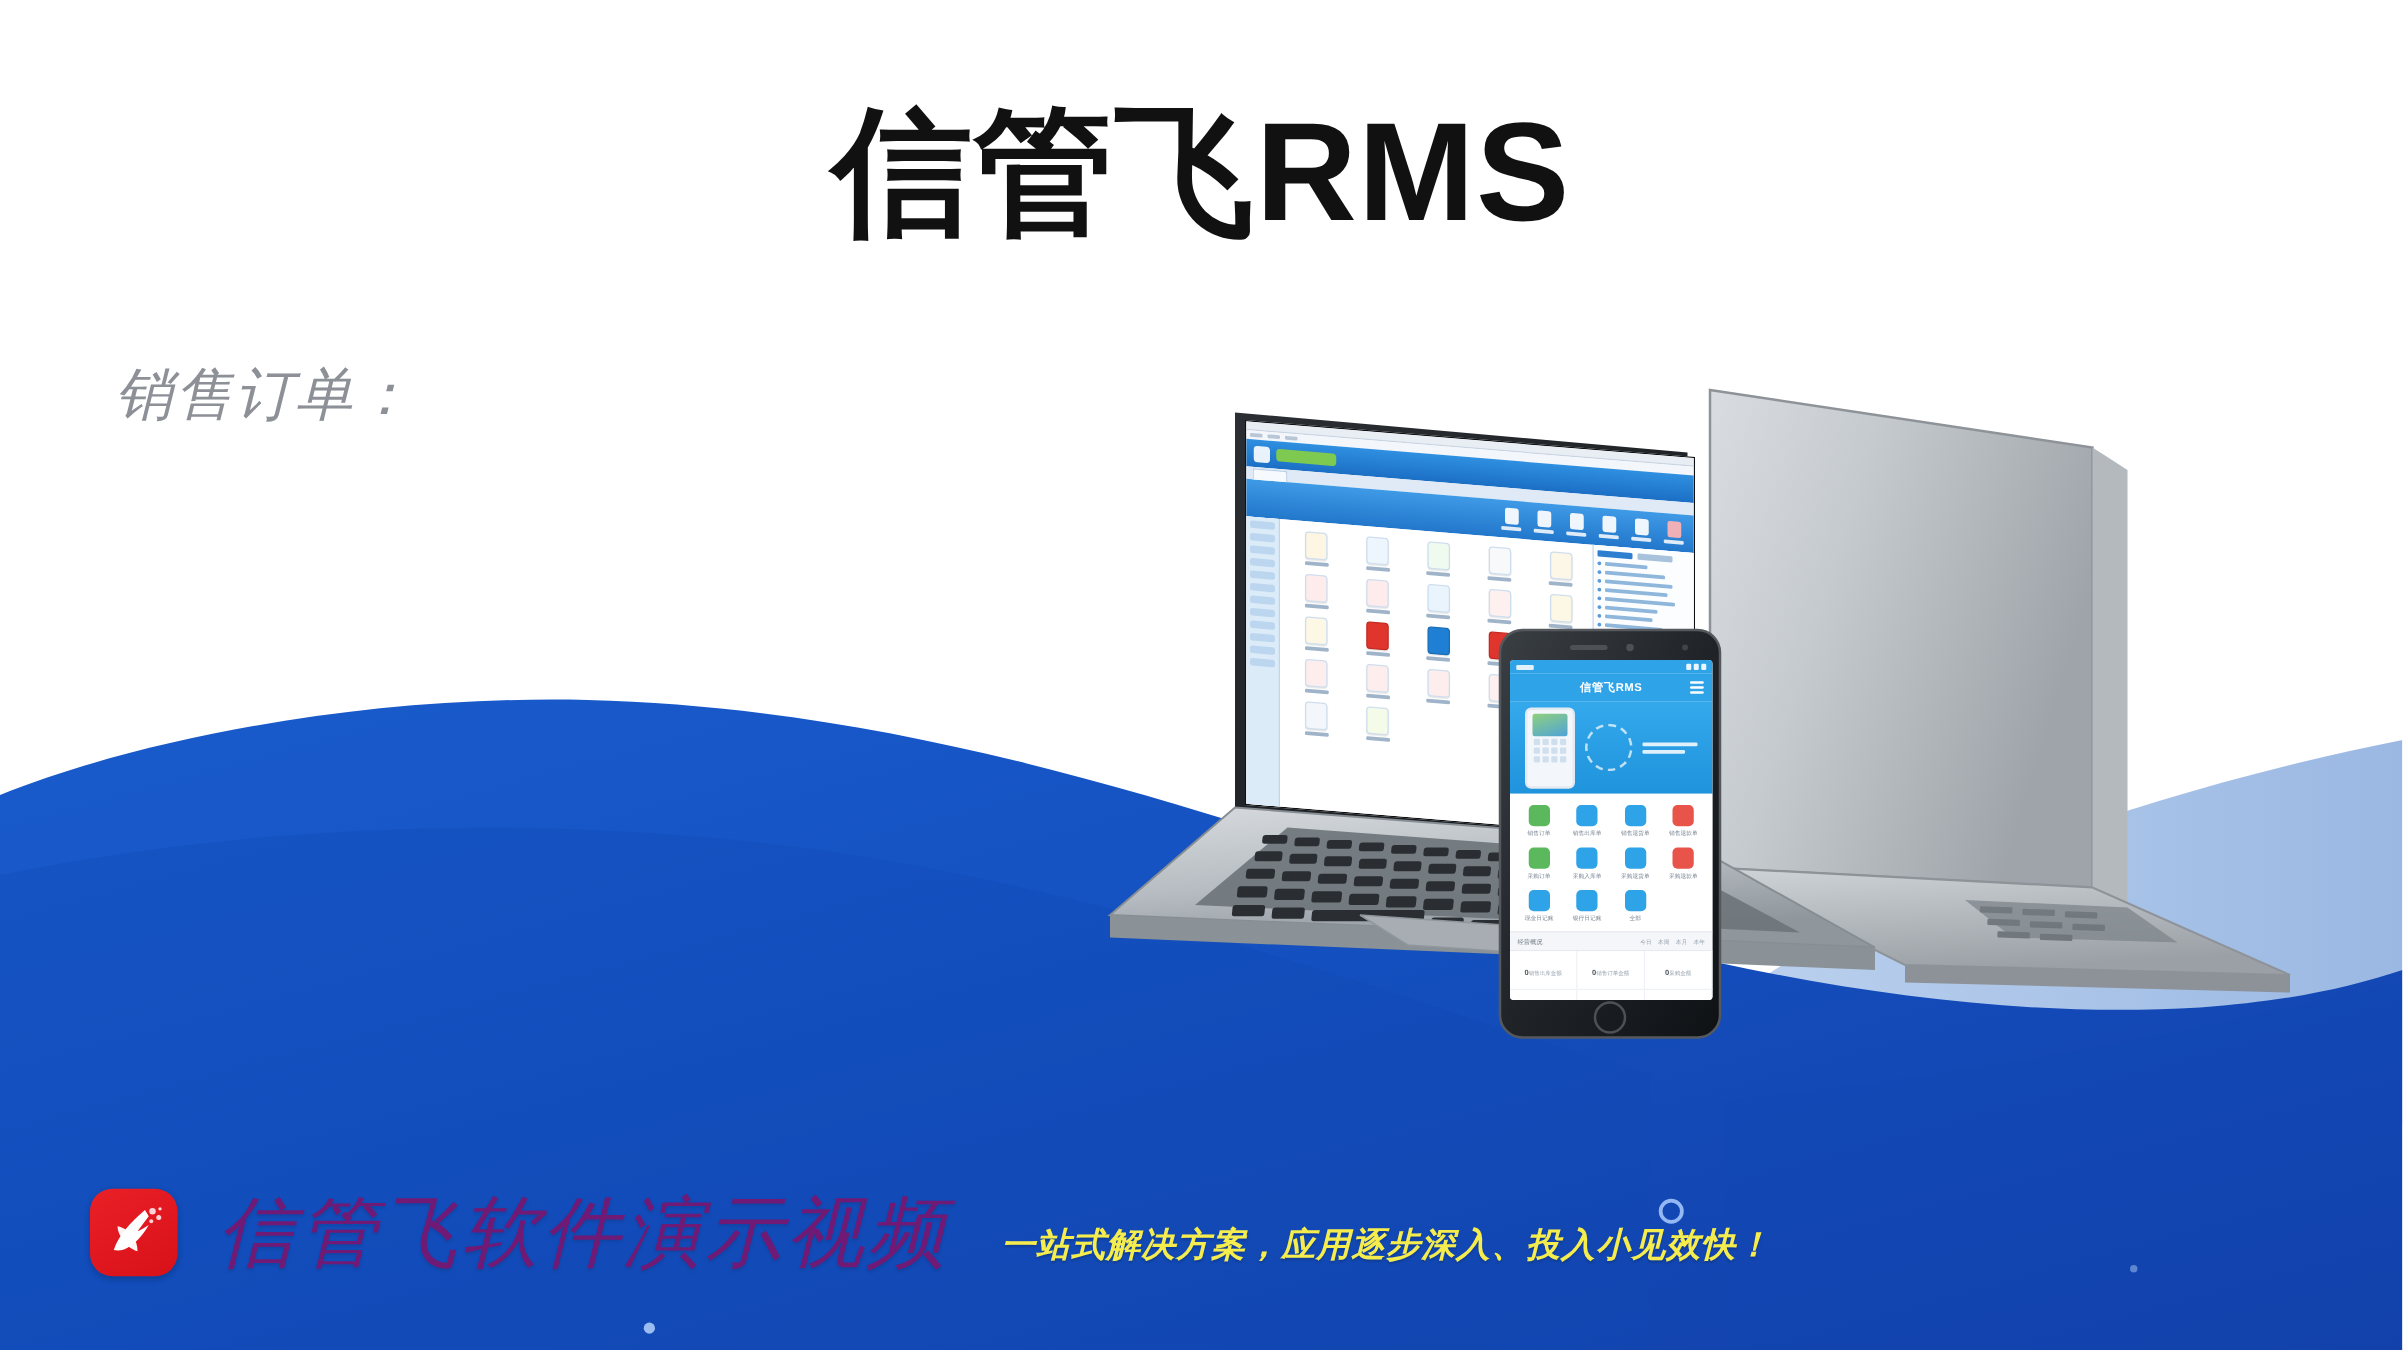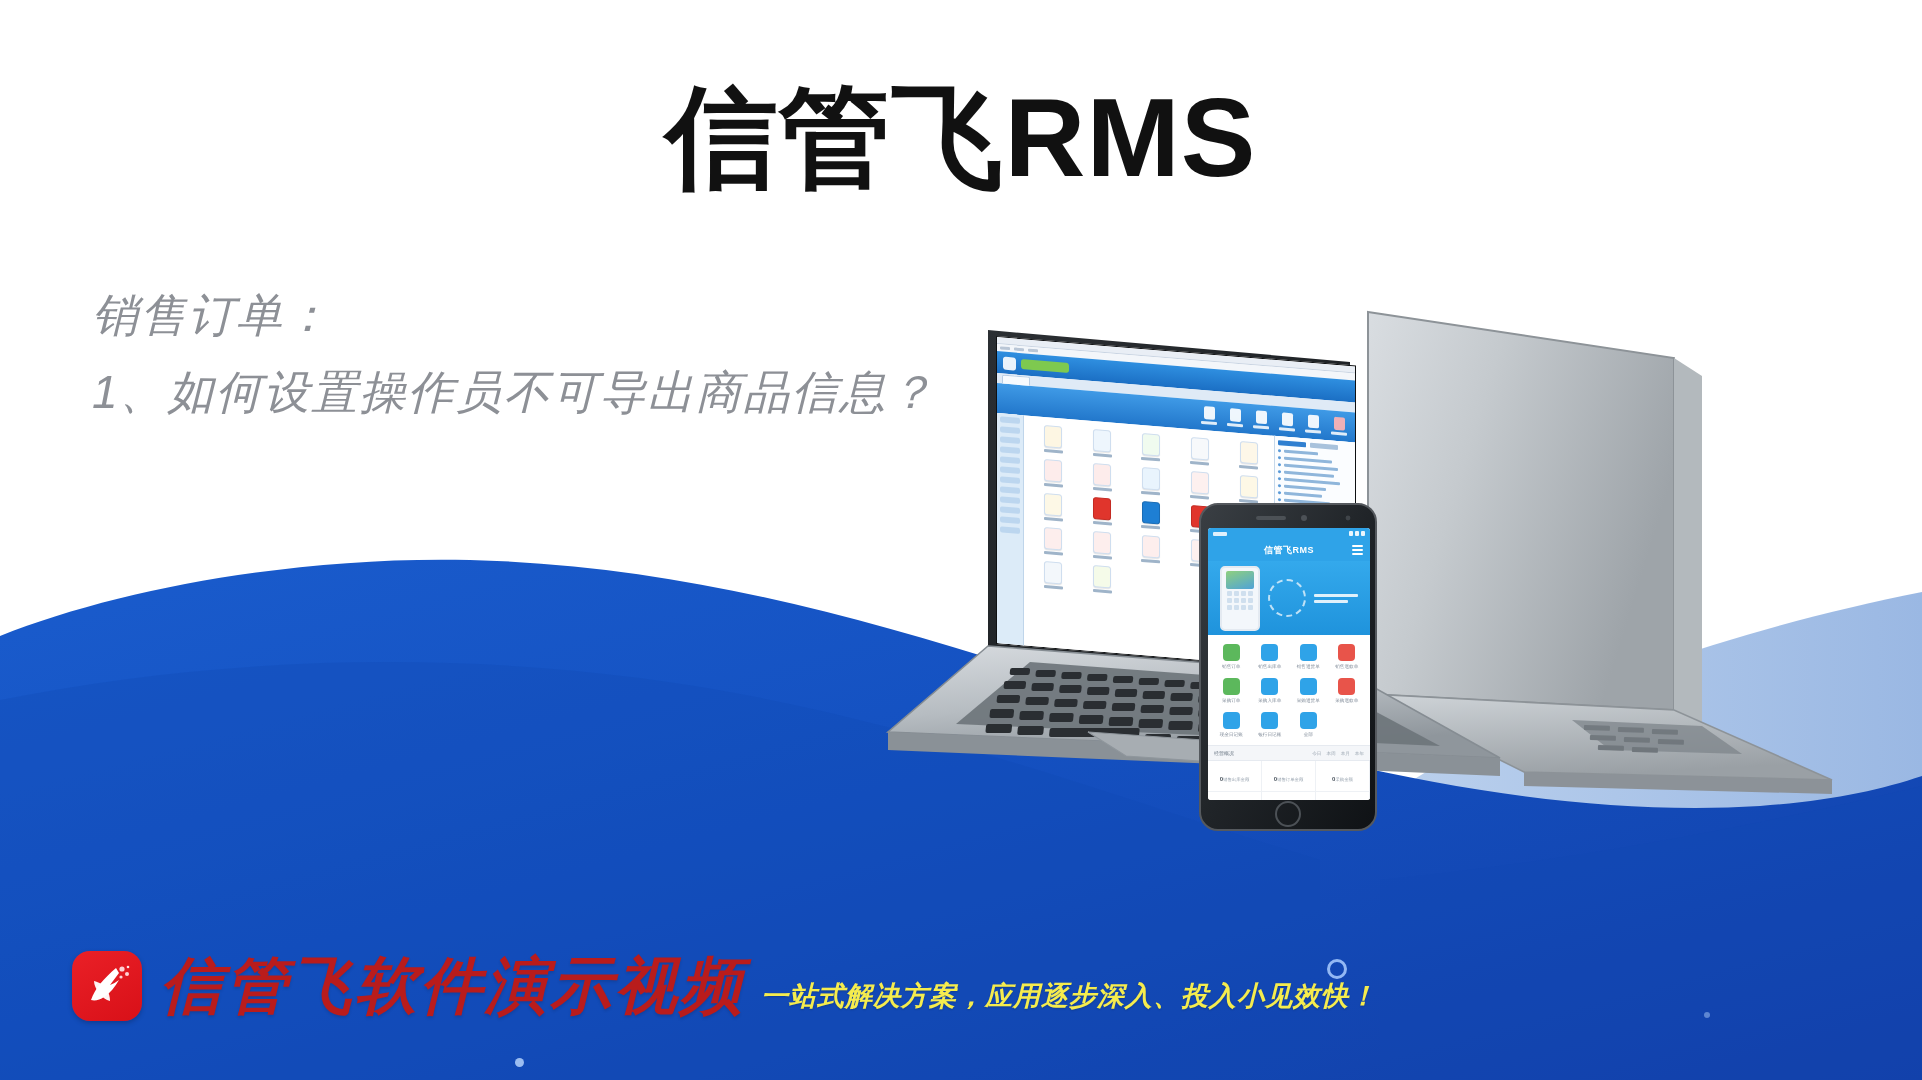--- a/index.html
+++ b/index.html
@@ -30,26 +30,26 @@
 
   #logo-mark{
     position:relative;width:70px;height:70px;border-radius:18px;
     background:linear-gradient(150deg,#ea2027 0%,#d81018 100%);
     flex:0 0 auto;box-shadow:0 2px 5px rgba(0,0,0,.22);
     overflow:hidden;
   }
   #logo-mark svg{position:absolute;left:0;top:0;}
 
   #brand-text{
-    margin-left:18px;font-size:62px;font-weight:bold;color:#b91c1c;
+    margin-left:32px;font-size:62px;font-weight:normal;color:#701a75;
     font-style:italic;letter-spacing:3px;white-space:nowrap;
     text-shadow:0 2px 3px rgba(0,0,0,.12);
   }
   #tagline{
-    margin-left:16px;margin-top:20px;font-size:27px;font-weight:bold;
+    margin-left:42px;margin-top:20px;font-size:27px;font-weight:bold;
     color:#f5ec4e;font-style:italic;letter-spacing:1px;white-space:nowrap;
     text-shadow:0 1px 2px rgba(0,0,0,.18);
   }
 
   
   .deco-ring{
     position:absolute;border-radius:50%;border:3px solid rgba(170,205,255,.85);
     background:transparent;
   }
   .deco-dot{position:absolute;border-radius:50%;background:rgba(190,218,255,.8);}
@@ -143,21 +143,20 @@
     <path d="M0,636 C120,588 300,556 470,560 C700,566 900,628 1120,700 C1340,772 1560,818 1760,806 C1830,801 1880,790 1922,776 L1922,1080 L0,1080 Z" fill="url(#gMain)"></path>
 
     <path d="M0,700 C200,660 420,650 640,678 C900,712 1120,800 1320,860 L1320,1080 L0,1080 Z" fill="#1248b4" opacity="0.30"></path>
     <path d="M1380,880 C1560,862 1740,830 1922,786 L1922,1080 L1380,1080 Z" fill="#1147b2" opacity="0.28"></path>
   </svg>
 
   <div id="title">信管飞RMS</div>
 
   <div id="subtitle-block">
     <div class="sub-line">销售订单：</div>
-    <div class="sub-line second">1、如何设置操作员不可导出商品信息？</div>
   </div>
 
   <div id="devices">
 
     <svg style="position:absolute;left:392px;top:2px;" width="660" height="600" viewBox="0 0 660 600">
       <defs>
         <linearGradient id="lidG" x1="0" y1="0" x2="1" y2="0.4">
           <stop offset="0%" stop-color="#d9dde1"></stop>
           <stop offset="40%" stop-color="#c5cace"></stop>
           <stop offset="100%" stop-color="#9ea4a9"></stop>

